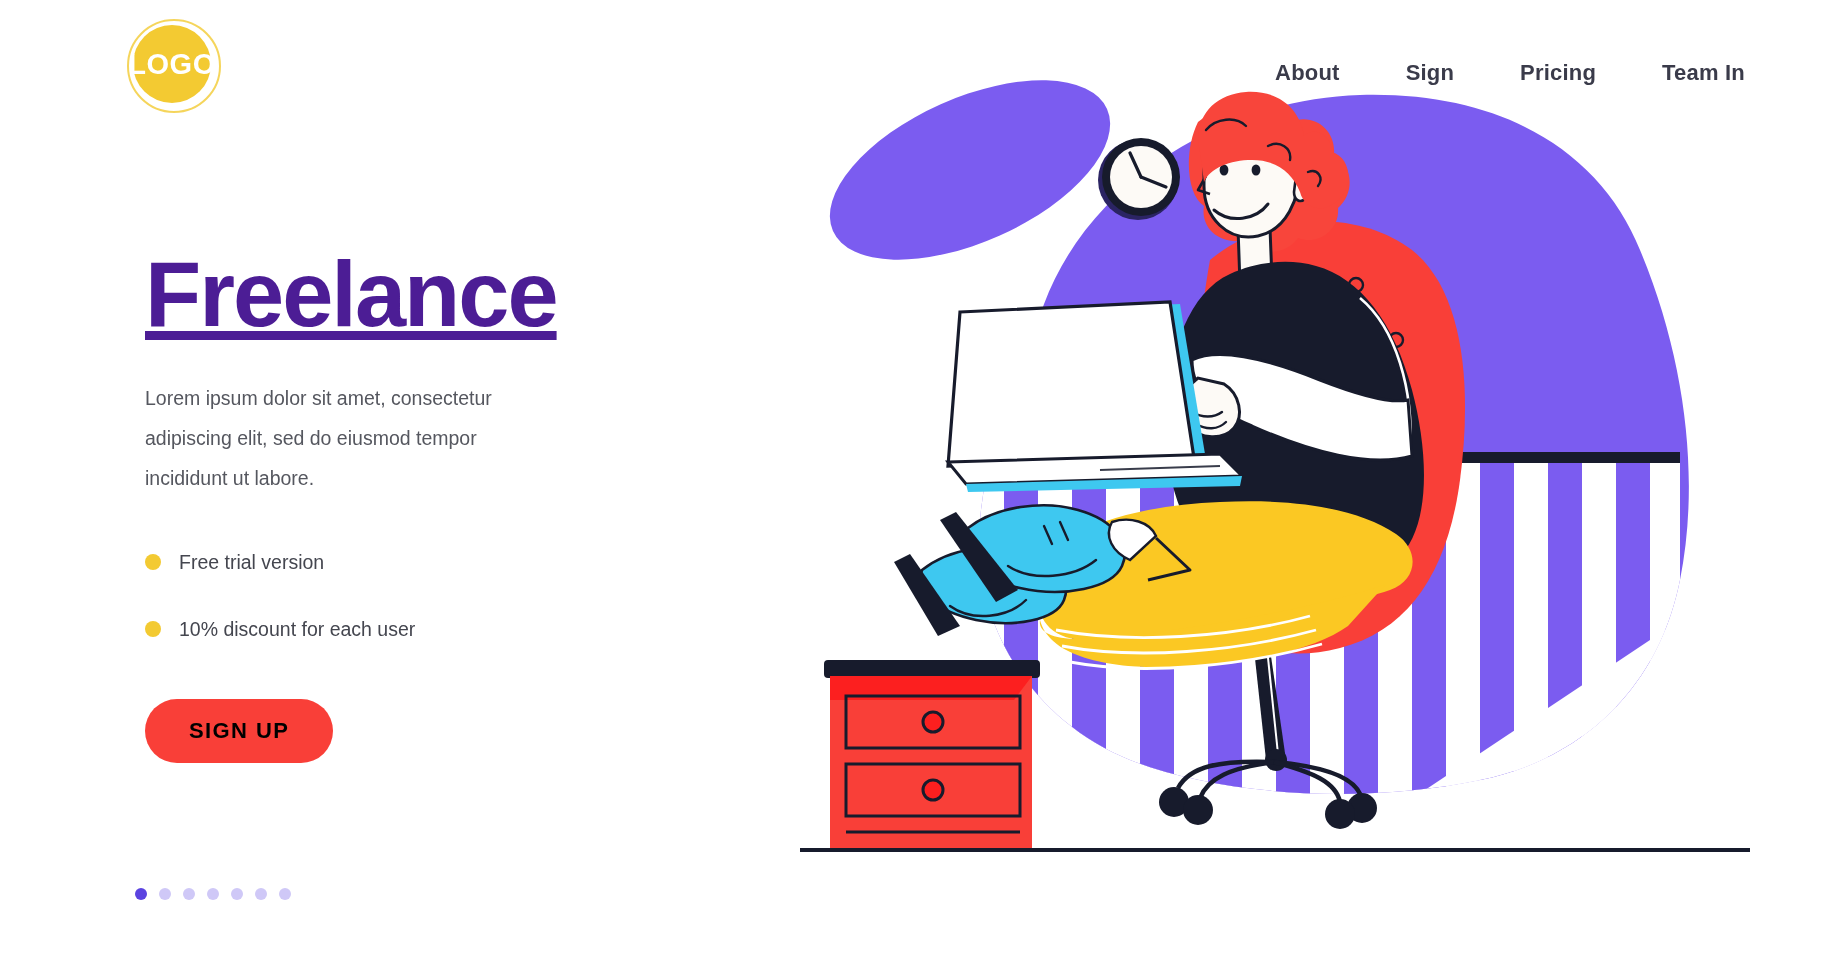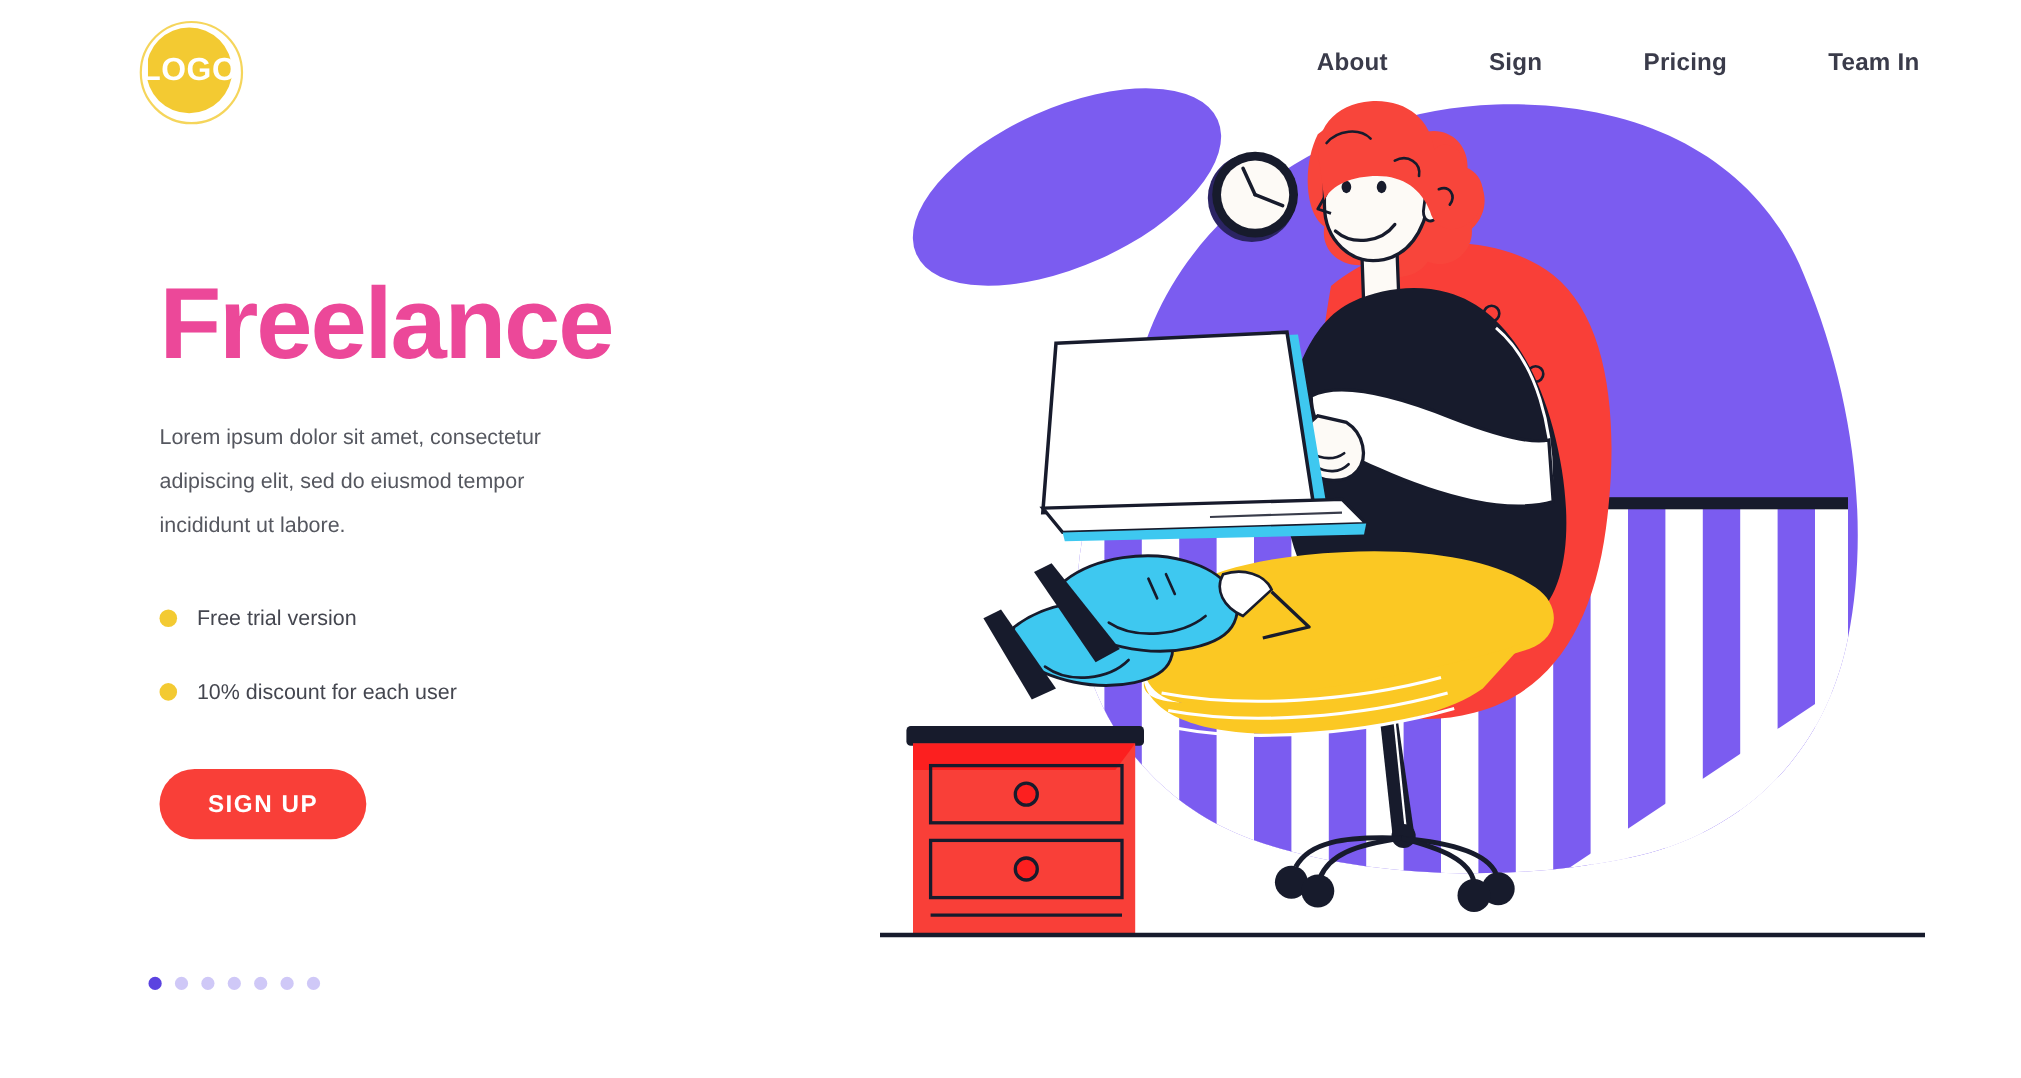--- a/index.html
+++ b/index.html
@@ -31,34 +31,34 @@
     width:90px; height:90px; border-radius:50%;
     border:2px solid #f3ca32; opacity:.8;
   }
   .logo span{
     color:#ffffff; font-weight:bold;
     font-size:29px; letter-spacing:.5px;
     font-family:"Liberation Sans", sans-serif;
   }
 
   .nav{
-    position:absolute; right:92px; top:44px;
-    display:flex; align-items:center; gap:92px;
+    position:absolute; right:92px; top:60px;
+    display:flex; align-items:center; gap:66px;
   }
   .nav a{
     color:#3a3b4a; font-size:22px; font-weight:bold;
     text-decoration:none; white-space:nowrap;
     letter-spacing:.2px;
   }
 
   
   .copy{ position:absolute; left:145px; top:246px; width:520px; z-index:30; }
   .headline{
-    font-size:92px; font-weight:bold; color:#ec4899;
-    letter-spacing:-2px; line-height:1.05;
+    font-size:92px; font-weight:bold; color:#4c1d95;
+    letter-spacing:-2px; line-height:1.05;text-decoration:underline;
   }
   .lead{
     margin-top:36px;
     font-size:19.5px; color:#55575f;
     line-height:2.05; max-width:390px;
   }
   .features{ margin-top:52px; list-style:none; }
   .features li{
     display:flex; align-items:center; gap:18px;
     margin-bottom:30px;
@@ -66,21 +66,21 @@
   }
   .dot{
     width:16px; height:16px; border-radius:50%;
     background:#f3ca32; flex:0 0 auto;
   }
   .features span{ font-size:19.5px; color:#44464f; }
 
   .cta{
     margin-top:28px;
     display:inline-flex; align-items:center; justify-content:center;
-    background:#f93f38; color:#ffffff;
+    background:#f93f38; color:#000000;
     font-size:22px; font-weight:bold; letter-spacing:1.4px;
     border:none; border-radius:40px;
     padding:0 44px; height:64px; cursor:pointer;
   }
 
   .dots{ position:absolute; left:135px; top:888px; display:flex; gap:12px; z-index:30;}
   .pdot{ width:12px;height:12px;border-radius:50%; background:#cfc8f7; cursor:pointer;}
   .pdot.active{ background:#5b43e0; }
 
   

